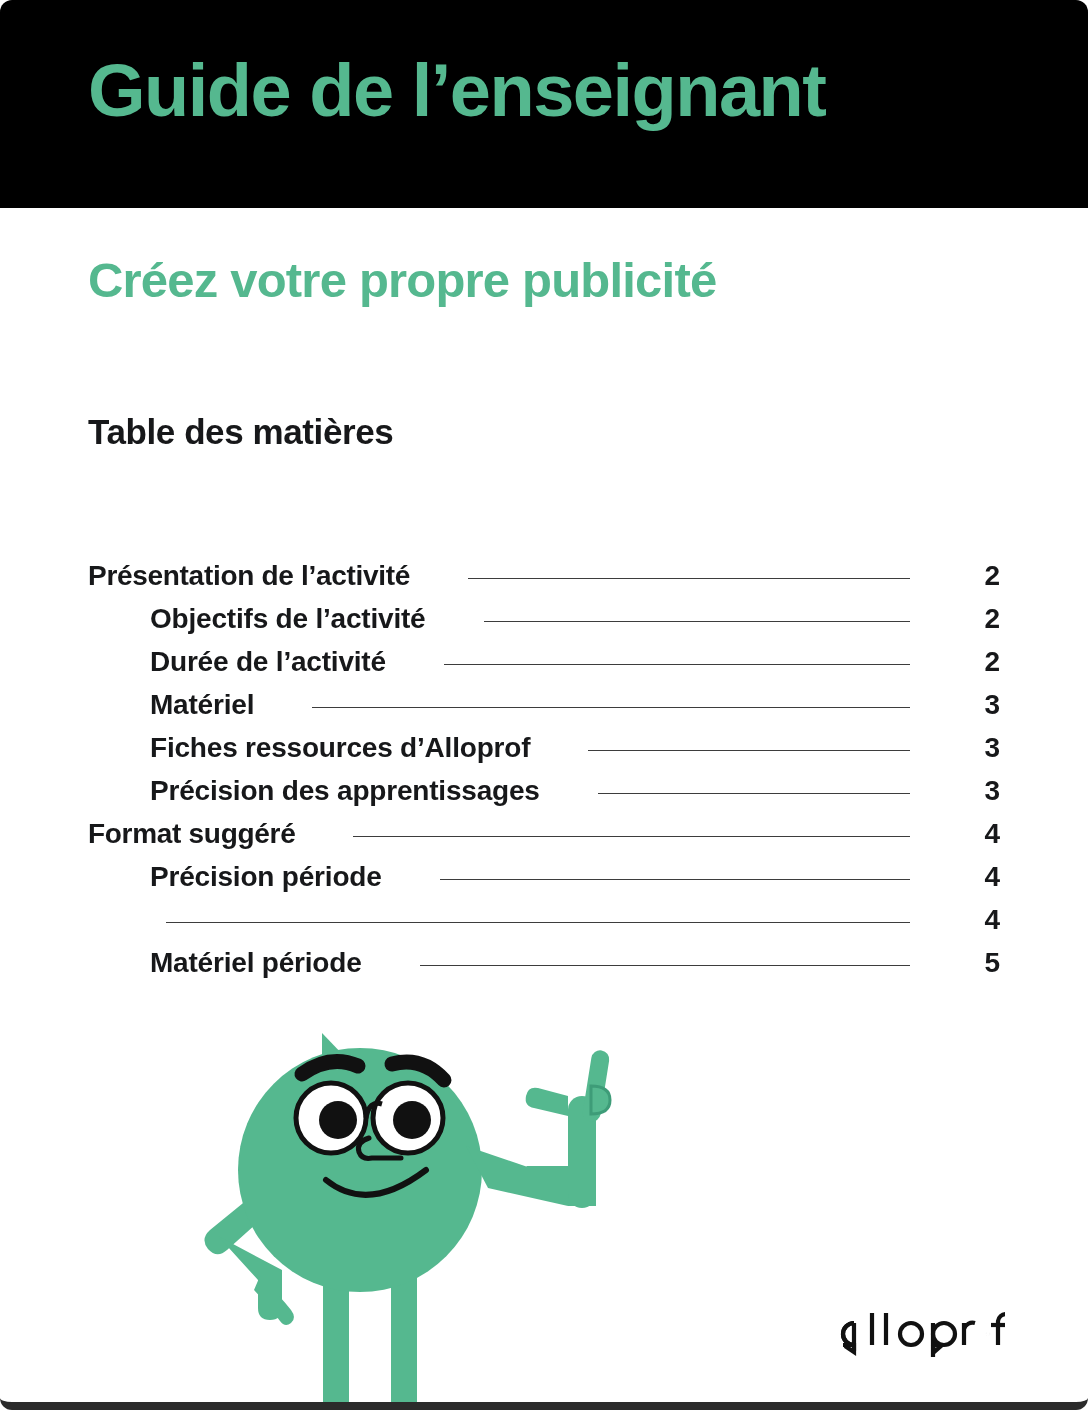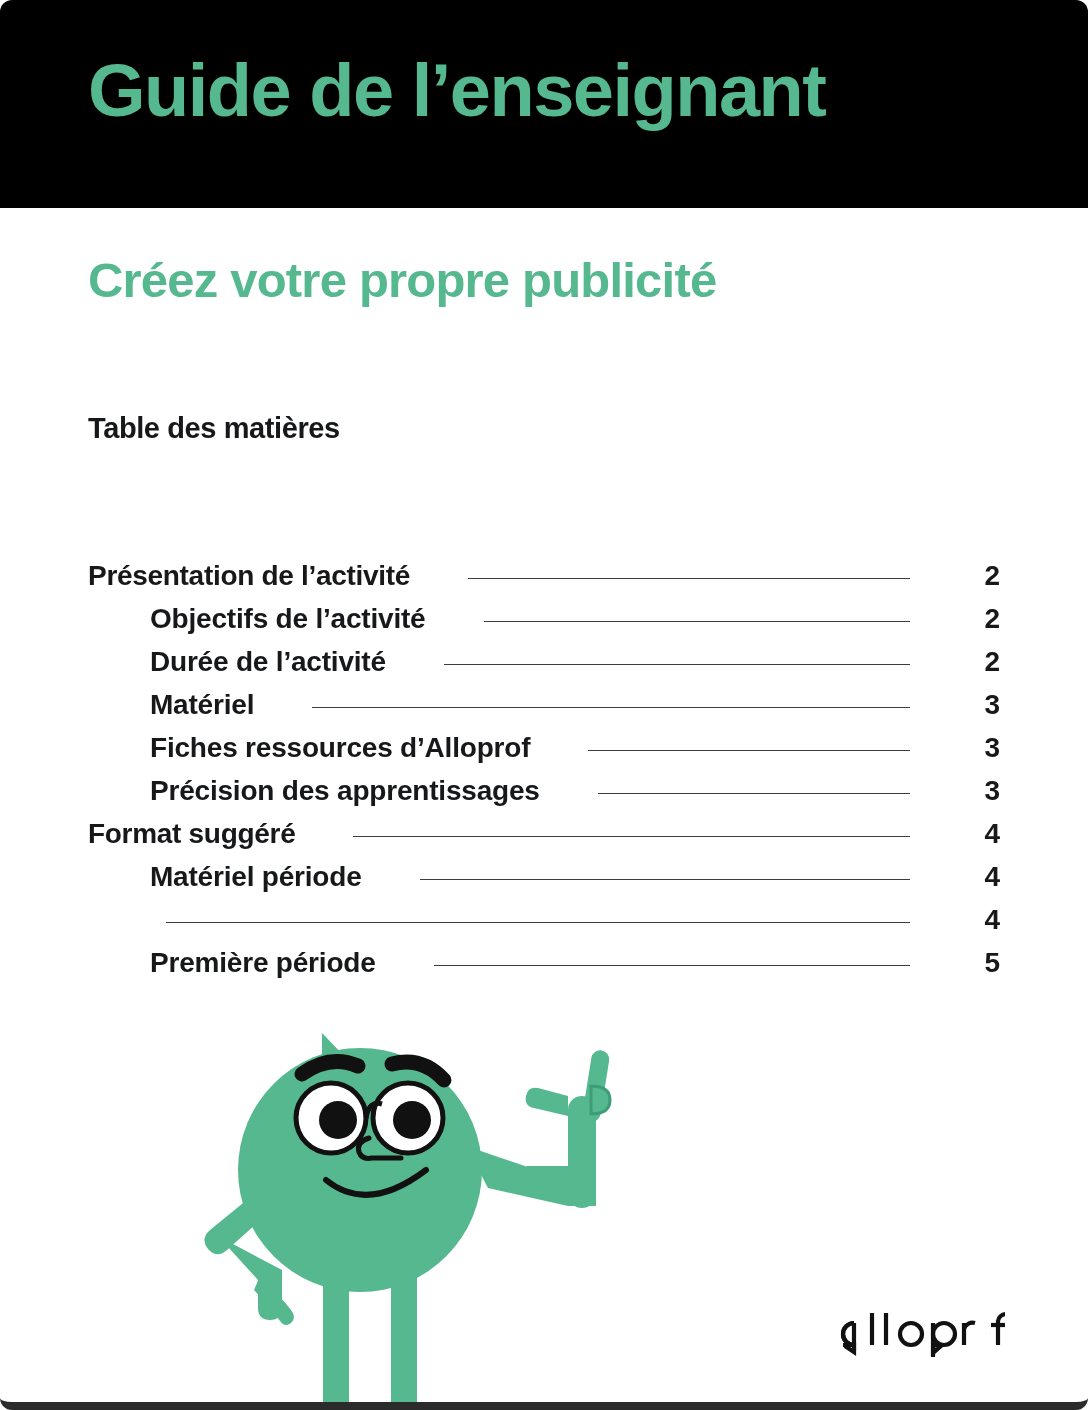--- a/index.html
+++ b/index.html
@@ -52,21 +52,21 @@
     letter-spacing: -0.8px;
     color: #55b88f;
     white-space: nowrap;
   }
 
   
   .toc-heading {
     position: absolute;
     left: 88px;
     top: 412px;
-    font-size: 29px;
+    font-size: 35px;
     font-weight: 800;
     letter-spacing: -0.4px;
     color: #17181a;
     white-space: nowrap;
   }
 
   
   .toc {
     position: absolute;
     left: 88px;
@@ -189,32 +189,32 @@
       <span class="toc-page">3</span>
     </div>
 
     <div class="toc-row level-1">
       <span class="toc-label">Format suggéré</span>
       <span class="toc-leader"></span>
       <span class="toc-page">4</span>
     </div>
 
     <div class="toc-row level-2">
+      <span class="toc-label">Précision période</span>
+      <span class="toc-leader"></span>
+      <span class="toc-page">4</span>
+    </div>
+
+    <div class="toc-row level-2">
+      <span class="toc-leader"></span>
+      <span class="toc-page">4</span>
+    </div>
+
+    <div class="toc-row level-2">
       <span class="toc-label">Matériel période</span>
-      <span class="toc-leader"></span>
-      <span class="toc-page">4</span>
-    </div>
-
-    <div class="toc-row level-2">
-      <span class="toc-leader"></span>
-      <span class="toc-page">4</span>
-    </div>
-
-    <div class="toc-row level-2">
-      <span class="toc-label">Première période</span>
       <span class="toc-leader"></span>
       <span class="toc-page">5</span>
     </div>
 
   </div>
 
   <div class="mascot">
     <svg viewBox="0 0 460 392" xmlns="http://www.w3.org/2000/svg">
       <g>
         <rect x="127" y="255" width="26" height="140" fill="#55b88f"></rect>

